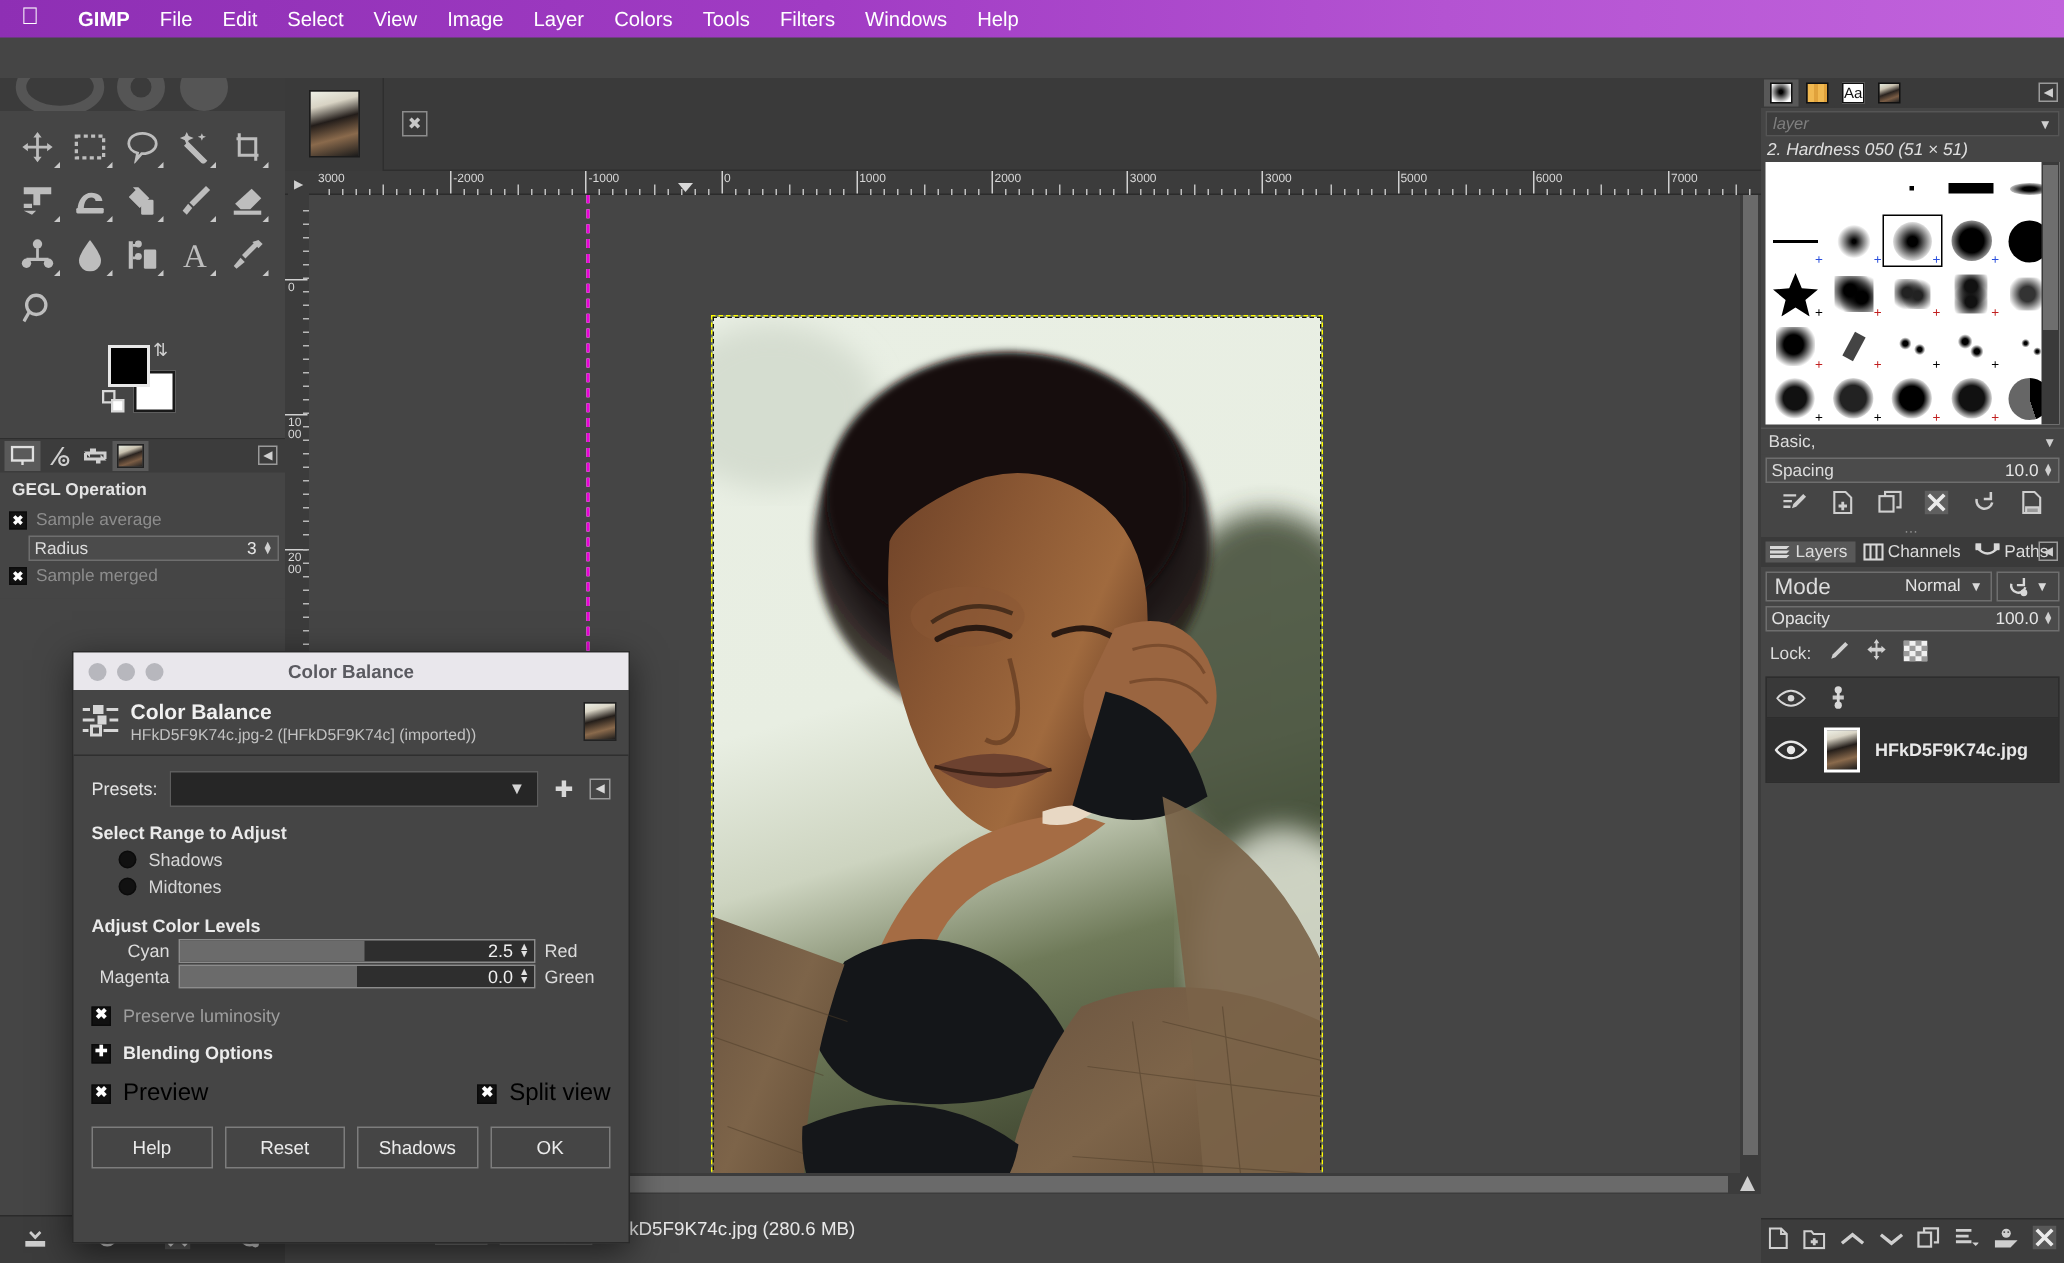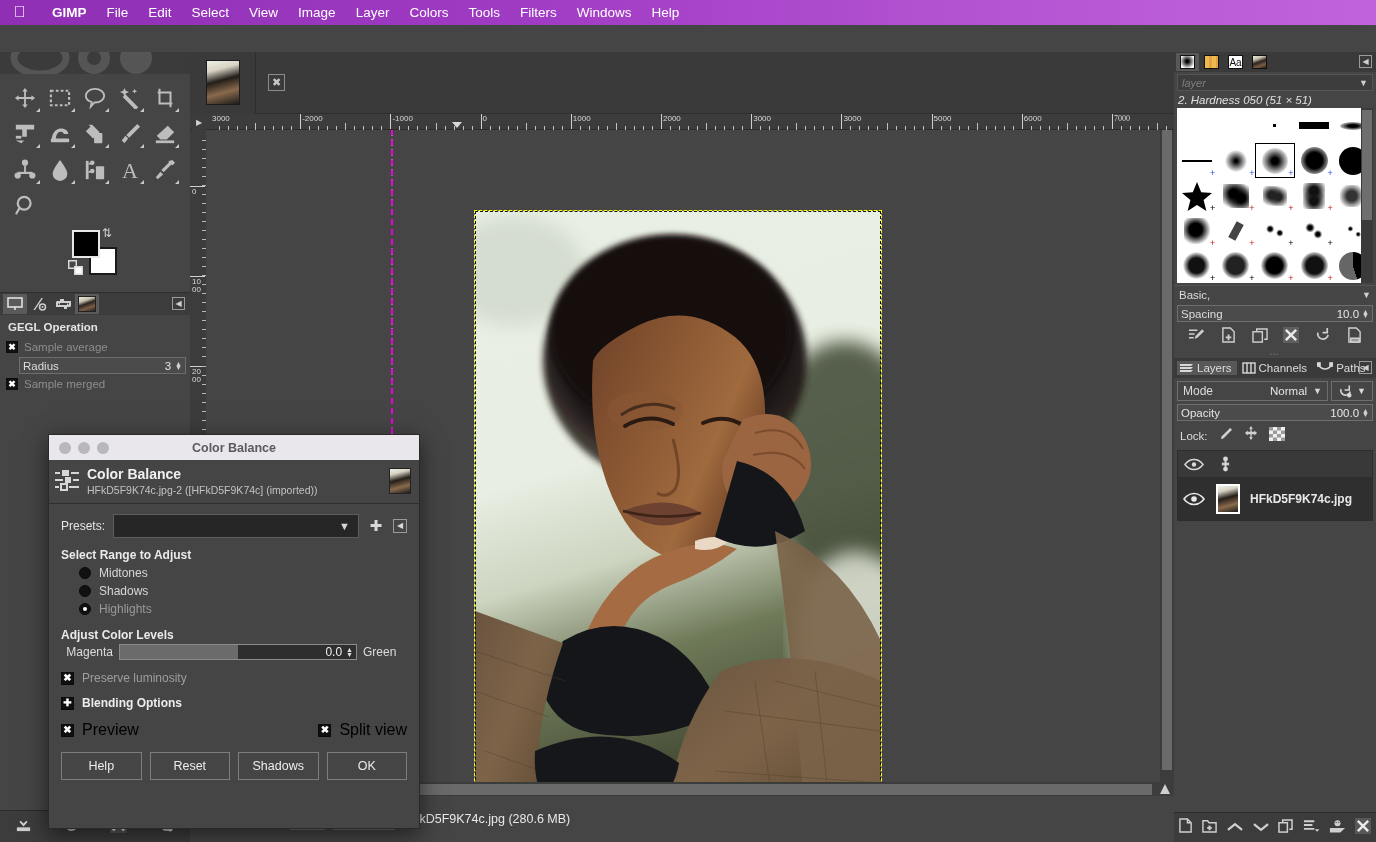--- a/index.html
+++ b/index.html
@@ -222,21 +222,21 @@
   .grip { height:8px; display:flex;align-items:center;justify-content:center; color:#8a8a8a; font-size:9px; letter-spacing:2px;}
 
   .ltabs { display:flex; align-items:center; height:20px; background:#3a3a3a; gap:2px; padding:1px 3px; position:relative;}
   .ltab { display:flex; align-items:center; gap:3px; padding:1px 5px 1px 3px; font-size:11.5px; color:#dcdcdc;}
   .ltab.active { background:#585858; }
   .moderow { display:flex; align-items:center; gap:3px; margin:3px 3px;}
   .modebox {
     flex:1; display:flex;align-items:center; justify-content:space-between;
     background:#454545; border:1px solid #6e6e6e; height:20px; padding:0 5px;
   }
-  .modebox .l { font-size:12px; color:#dcdcdc;}
+  .modebox .l { font-size:15px; color:#dcdcdc;}
   .modebox .r { font-size:11.5px; color:#e4e4e4;}
   .modebtn { width:42px;height:20px; background:#454545;border:1px solid #6e6e6e;
      display:flex;align-items:center;justify-content:center;gap:3px;}
   .opacityrow {
     display:flex;align-items:center; background:#4b4b4b; border:1px solid #6e6e6e; height:17px;
     margin:2px 3px; padding:0 3px;
   }
   .opacityrow .l { flex:1; font-size:11.5px;color:#e2e2e2;}
   .opacityrow .v { font-size:11.5px;color:#e6e6e6;margin-right:3px;}
   .lockrow { display:flex;align-items:center; gap:10px; padding:3px 6px; }
@@ -693,21 +693,21 @@
           <span class="tk" style="left: 831.8px; top: 0px; width: 1px; height: 15px; background: rgb(208, 208, 208);"></span>
           <span class="tk" style="left: 840.82px; top: 12px; width: 1px; height: 4px; background: rgb(192, 192, 192);"></span>
           <span class="tk" style="left: 849.84px; top: 12px; width: 1px; height: 4px; background: rgb(192, 192, 192);"></span>
           <span class="tk" style="left: 858.86px; top: 12px; width: 1px; height: 4px; background: rgb(192, 192, 192);"></span>
           <span class="tk" style="left: 867.88px; top: 12px; width: 1px; height: 4px; background: rgb(192, 192, 192);"></span>
           <span class="tk" style="left: 876.9px; top: 9px; width: 1px; height: 7px; background: rgb(192, 192, 192);"></span>
           <span class="tk" style="left: 885.92px; top: 12px; width: 1px; height: 4px; background: rgb(192, 192, 192);"></span>
           <span class="tk" style="left: 894.94px; top: 12px; width: 1px; height: 4px; background: rgb(192, 192, 192);"></span>
           <span class="tk" style="left: 903.96px; top: 12px; width: 1px; height: 4px; background: rgb(192, 192, 192);"></span>
           <span class="tk" style="left: 912.98px; top: 12px; width: 1px; height: 4px; background: rgb(192, 192, 192);"></span>
-          <span class="tk" style="left: 924px; top: 0px; font-family: Liberation Serif, serif;">7000</span>
+          <span class="tk" style="left: 924px; top: 0px;">7000</span>
           <span class="tk" style="left: 922px; top: 0px; width: 1px; height: 15px; background: rgb(208, 208, 208);"></span>
           <span class="tk" style="left: 931.02px; top: 12px; width: 1px; height: 4px; background: rgb(192, 192, 192);"></span>
           <span class="tk" style="left: 940.04px; top: 12px; width: 1px; height: 4px; background: rgb(192, 192, 192);"></span>
           <span class="tk" style="left: 949.06px; top: 12px; width: 1px; height: 4px; background: rgb(192, 192, 192);"></span>
           <span class="tk" style="left: 958.08px; top: 12px; width: 1px; height: 4px; background: rgb(192, 192, 192);"></span>
           <span class="tk" style="left: 967.1px; top: 9px; width: 1px; height: 7px; background: rgb(192, 192, 192);"></span>
           <span class="tk" style="left: 976.12px; top: 12px; width: 1px; height: 4px; background: rgb(192, 192, 192);"></span>
           <span class="tk" style="left: 985.14px; top: 12px; width: 1px; height: 4px; background: rgb(192, 192, 192);"></span>
           <span class="tk" style="left: 994.16px; top: 12px; width: 1px; height: 4px; background: rgb(192, 192, 192);"></span>
           <span class="tk" style="left: 1003.18px; top: 12px; width: 1px; height: 4px; background: rgb(192, 192, 192);"></span>
@@ -1310,35 +1310,41 @@
             <span class="chev">▼</span>
           </span>
           <span class="iconbtn">✚</span>
           <span class="iconbtn boxed">◀</span>
         </div>
 
         <div class="sect">Select Range to Adjust</div>
 
         <div class="radio-row">
           <span class="radio"></span>
-          <span class="rl">Midtones</span>
+          <span class="rl">Shadows</span>
         </div>
         <div class="radio-row">
           <span class="radio"></span>
-          <span class="rl">Shadows</span>
-        </div>
-        <div class="radio-row dim">
-          <span class="radio">
-              <span class="inner"></span>
-            </span>
-          <span class="rl">Highlights</span>
+          <span class="rl">Midtones</span>
         </div>
 
         <div class="sect">Adjust Color Levels</div>
 
+        <div class="slider-line">
+          <span class="ll">Cyan</span>
+          <span class="slider">
+            <span class="fill" style="width:52%"></span>
+            <span class="num">2.5</span>
+            <span class="sp">
+                <span>▲</span>
+                <span>▼</span>
+              </span>
+          </span>
+          <span class="rl">Red</span>
+        </div>
 
         <div class="slider-line">
           <span class="ll">Magenta</span>
           <span class="slider">
             <span class="fill" style="width:50%"></span>
             <span class="num">0.0</span>
             <span class="sp">
                 <span>▲</span>
                 <span>▼</span>
               </span>

